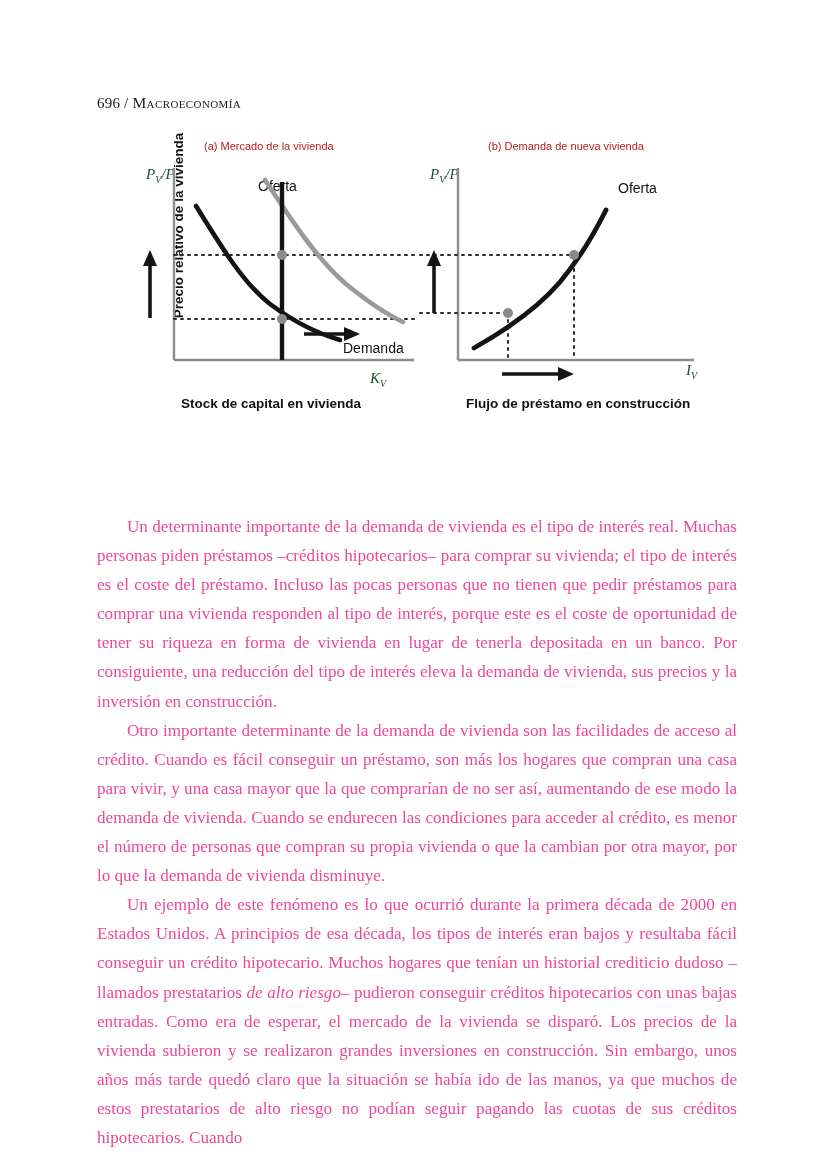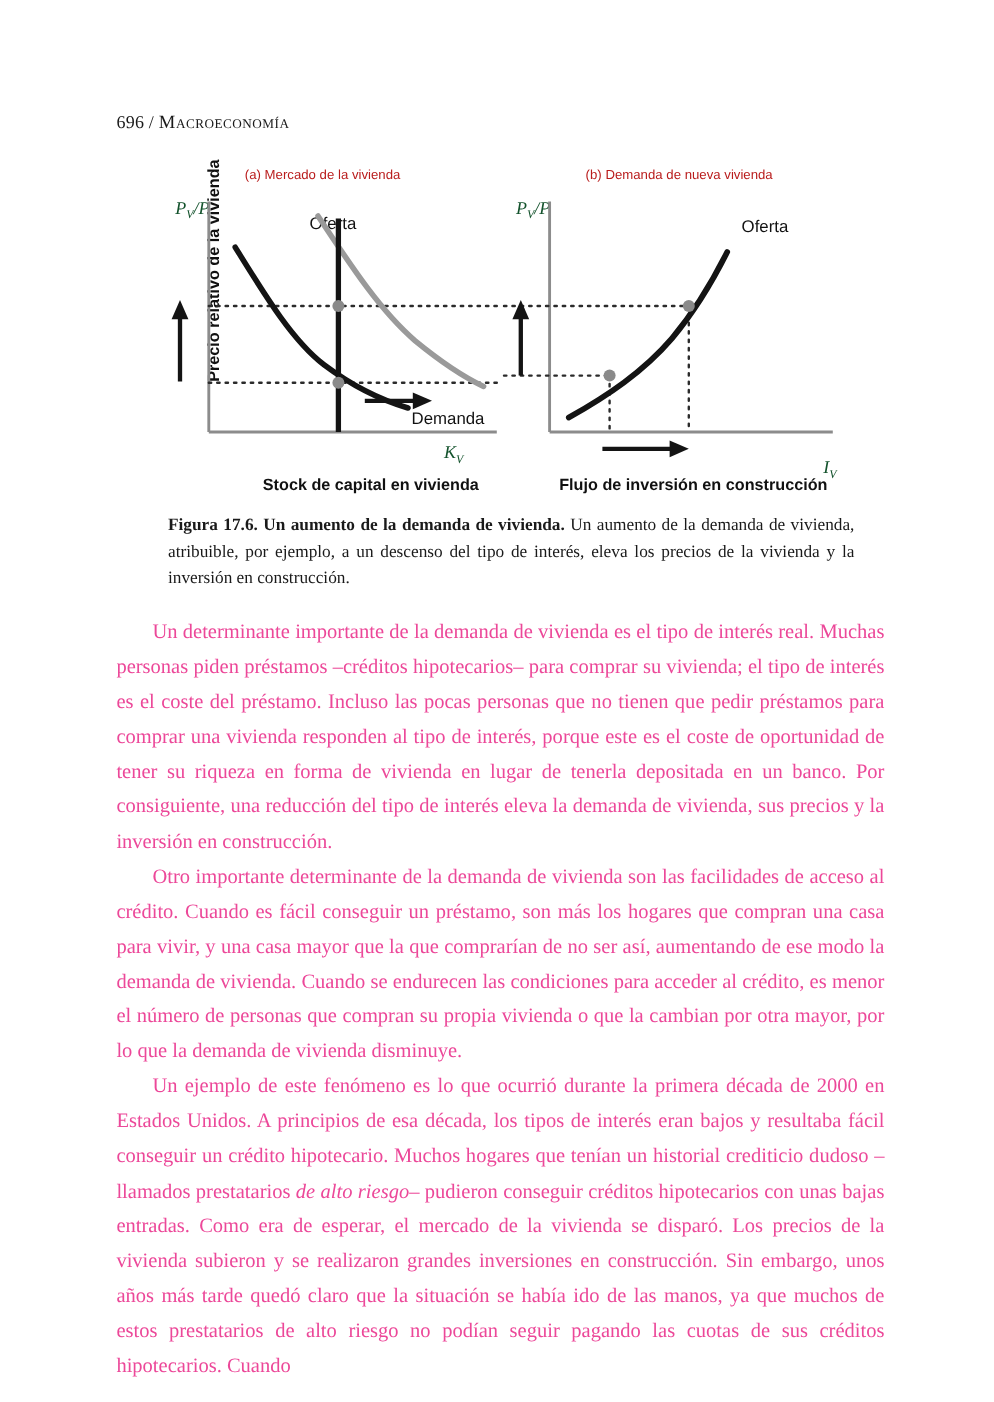--- a/index.html
+++ b/index.html
@@ -75,37 +75,37 @@
 
   .xcaption {
     position: absolute;
     font-family: "Liberation Sans", sans-serif;
     font-weight: bold;
     font-size: 13.5px;
     color: #111111;
     white-space: nowrap;
     top: 258px;
   }
-  .xcaption.a { left: 63px; margin-left: 38px; }
+  .xcaption.a { left: 63px; }
   .xcaption.b { left: 348px; }
 
   .axis-var {
     position: absolute;
     font-family: "Liberation Serif", serif;
     font-style: italic;
     font-size: 15px;
     color: #14532d;
     white-space: nowrap;
   }
   .axis-var sub { font-size: 10px; font-style: italic; }
 
   .pv-a { left: 28px;  top: 28px; }
   .pv-b { left: 312px; top: 28px; }
   .kv   { left: 252px; top: 232px; }
-  .iv   { left: 568px; top: 244px; }
+  .iv   { left: 568px; top: 224px; }
 
   .curve-label {
     position: absolute;
     font-family: "Liberation Sans", sans-serif;
     font-size: 14px;
     color: #111111;
     white-space: nowrap;
   }
   .lbl-oferta-a  { left: 140px; top: 40px; }
   .lbl-demanda-a { left: 225px; top: 202px; }
@@ -220,26 +220,23 @@
         <polygon points="32,112 25,128 39,128" fill="#141414"></polygon>
       </g>
 
       <g>
         <line x1="100" y1="236" x2="158" y2="236" stroke="#141414" stroke-width="3.6"></line>
         <polygon points="172,236 156,229 156,243" fill="#141414"></polygon>
       </g>
     </svg>
 
     <div class="xcaption a">Stock de capital en vivienda</div>
-    <div class="xcaption b">Flujo de inversión en construcción</div>
+    <div class="xcaption b">Flujo de préstamo en construcción</div>
   </div>
 
-  <div class="fig-caption">
-    <b>Figura 17.6. Un aumento de la demanda de vivienda.</b><span> Un aumento de la deman­da de vivienda, atribuible, por ejemplo, a un descenso del tipo de interés, eleva los precios de la vivienda y la inversión en construcción.</span>
-  </div>
 
   <div class="body">
     <p>Un determinante importante de la demanda de vivienda es el tipo de interés real. Muchas personas piden préstamos –créditos hipotecarios– para comprar su vivienda; el tipo de interés es el coste del préstamo. Incluso las pocas personas que no tienen que pedir préstamos para comprar una vivienda responden al tipo de interés, porque este es el coste de oportunidad de tener su riqueza en forma de vivienda en lugar de tenerla depositada en un banco. Por consiguiente, una reducción del tipo de interés eleva la demanda de vivienda, sus precios y la inver­sión en construcción.</p>
     <p>Otro importante determinante de la demanda de vivienda son las facilidades de acceso al crédito. Cuando es fácil conseguir un préstamo, son más los hogares que compran una casa para vivir, y una casa mayor que la que comprarían de no ser así, aumentando de ese modo la demanda de vivienda. Cuando se endurecen las condiciones para acceder al crédito, es menor el número de personas que com­pran su propia vivienda o que la cambian por otra mayor, por lo que la demanda de vivienda disminuye.</p>
     <p><span>Un ejemplo de este fenómeno es lo que ocurrió durante la primera década de 2000 en Estados Unidos. A principios de esa década, los tipos de interés eran bajos y resultaba fácil conseguir un crédito hipotecario. Muchos hogares que tenían un historial crediticio dudoso –llamados prestatarios </span><i>de alto riesgo</i><span>– pudieron conseguir créditos hipotecarios con unas bajas entradas. Como era de esperar, el mercado de la vivienda se disparó. Los precios de la vivienda subieron y se realizaron grandes inversiones en construcción. Sin embargo, unos años más tarde quedó claro que la situación se había ido de las manos, ya que muchos de estos prestatarios de alto riesgo no podían seguir pagando las cuotas de sus créditos hipotecarios. Cuando</span></p>
   </div>
 
 </div>
 
 </body></html>

